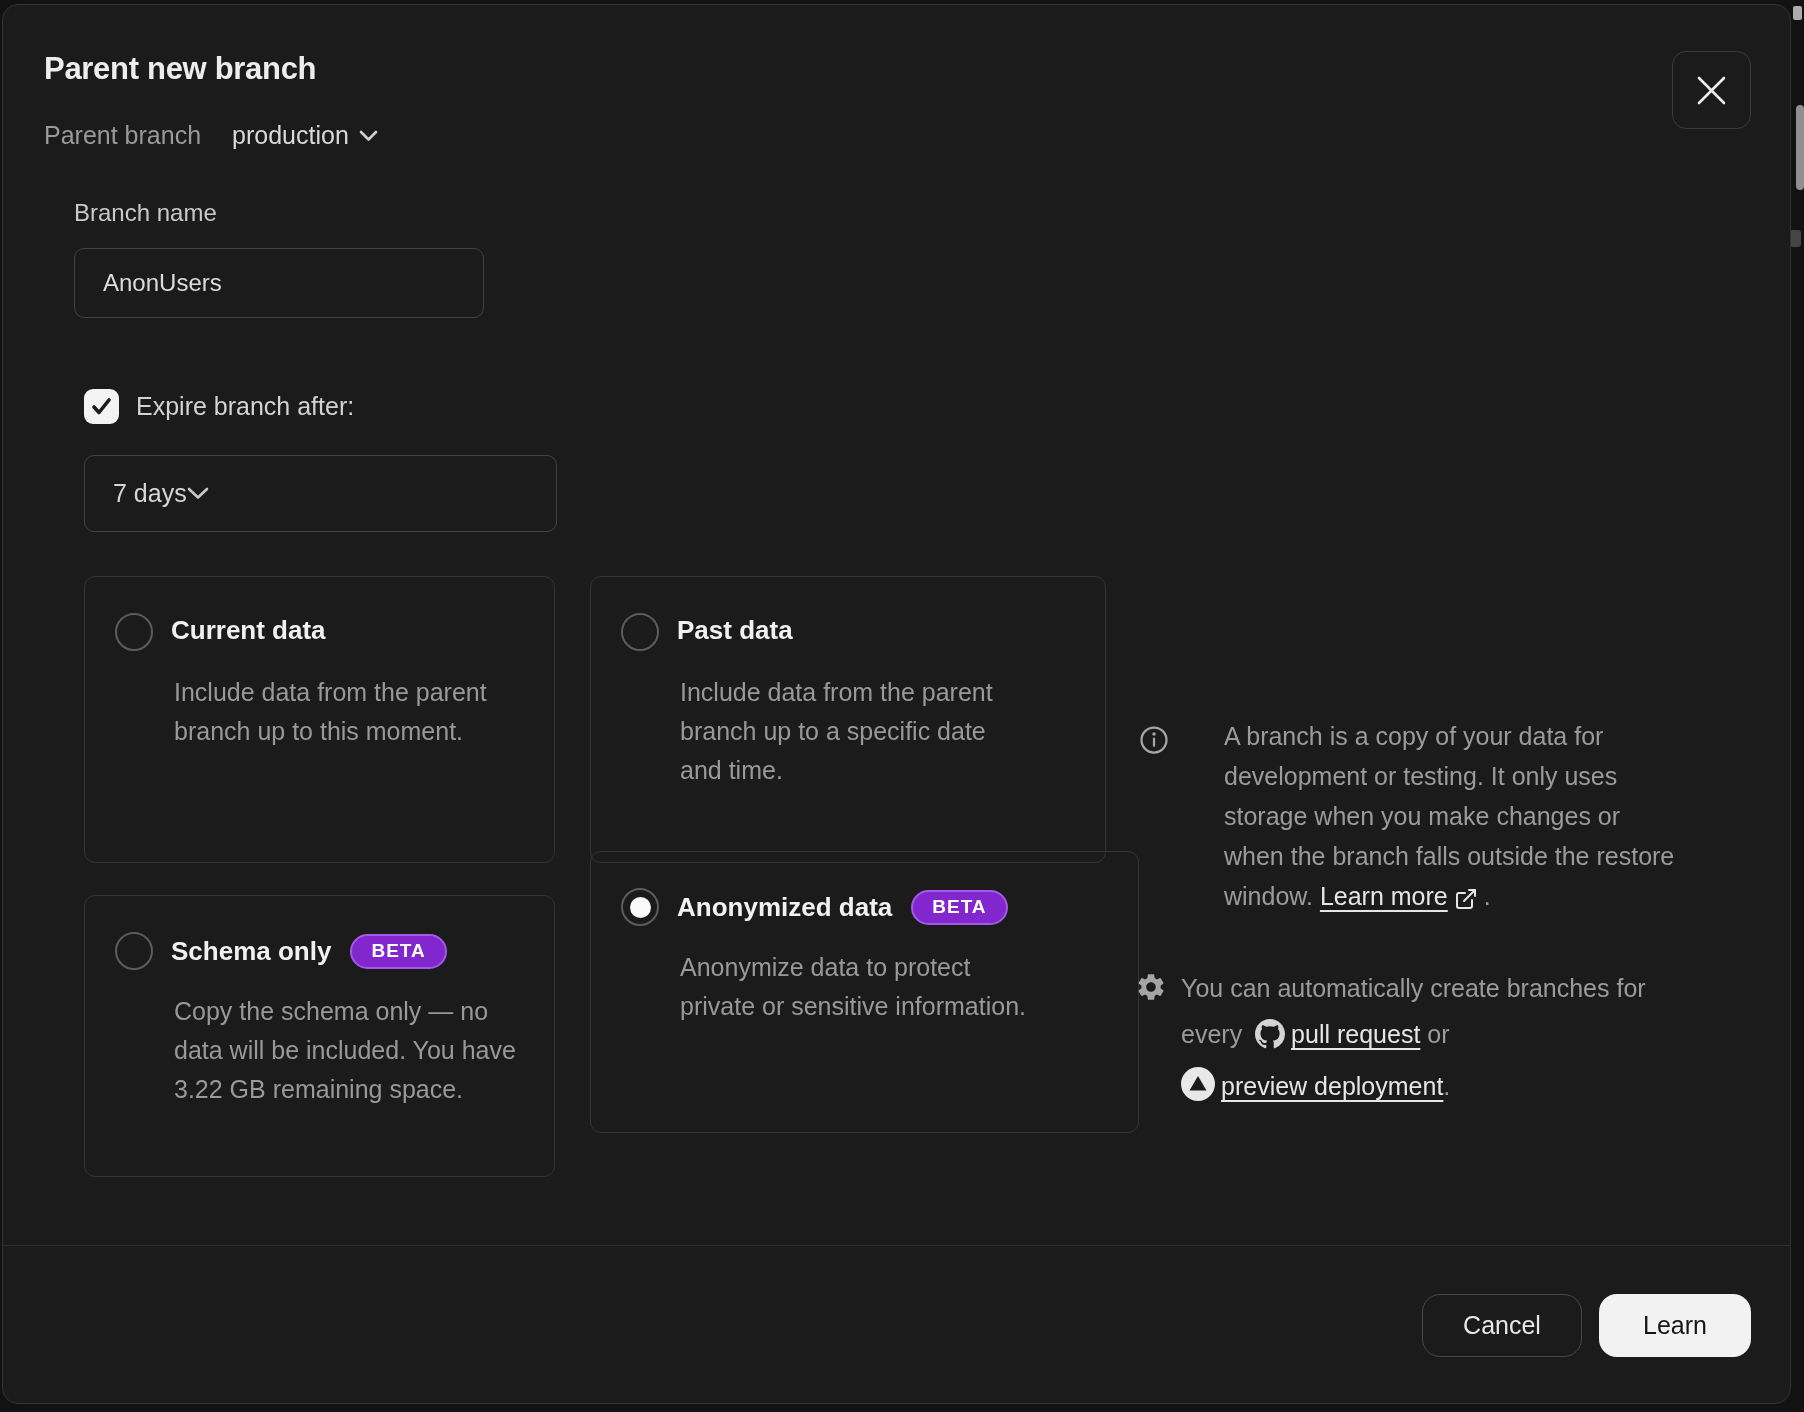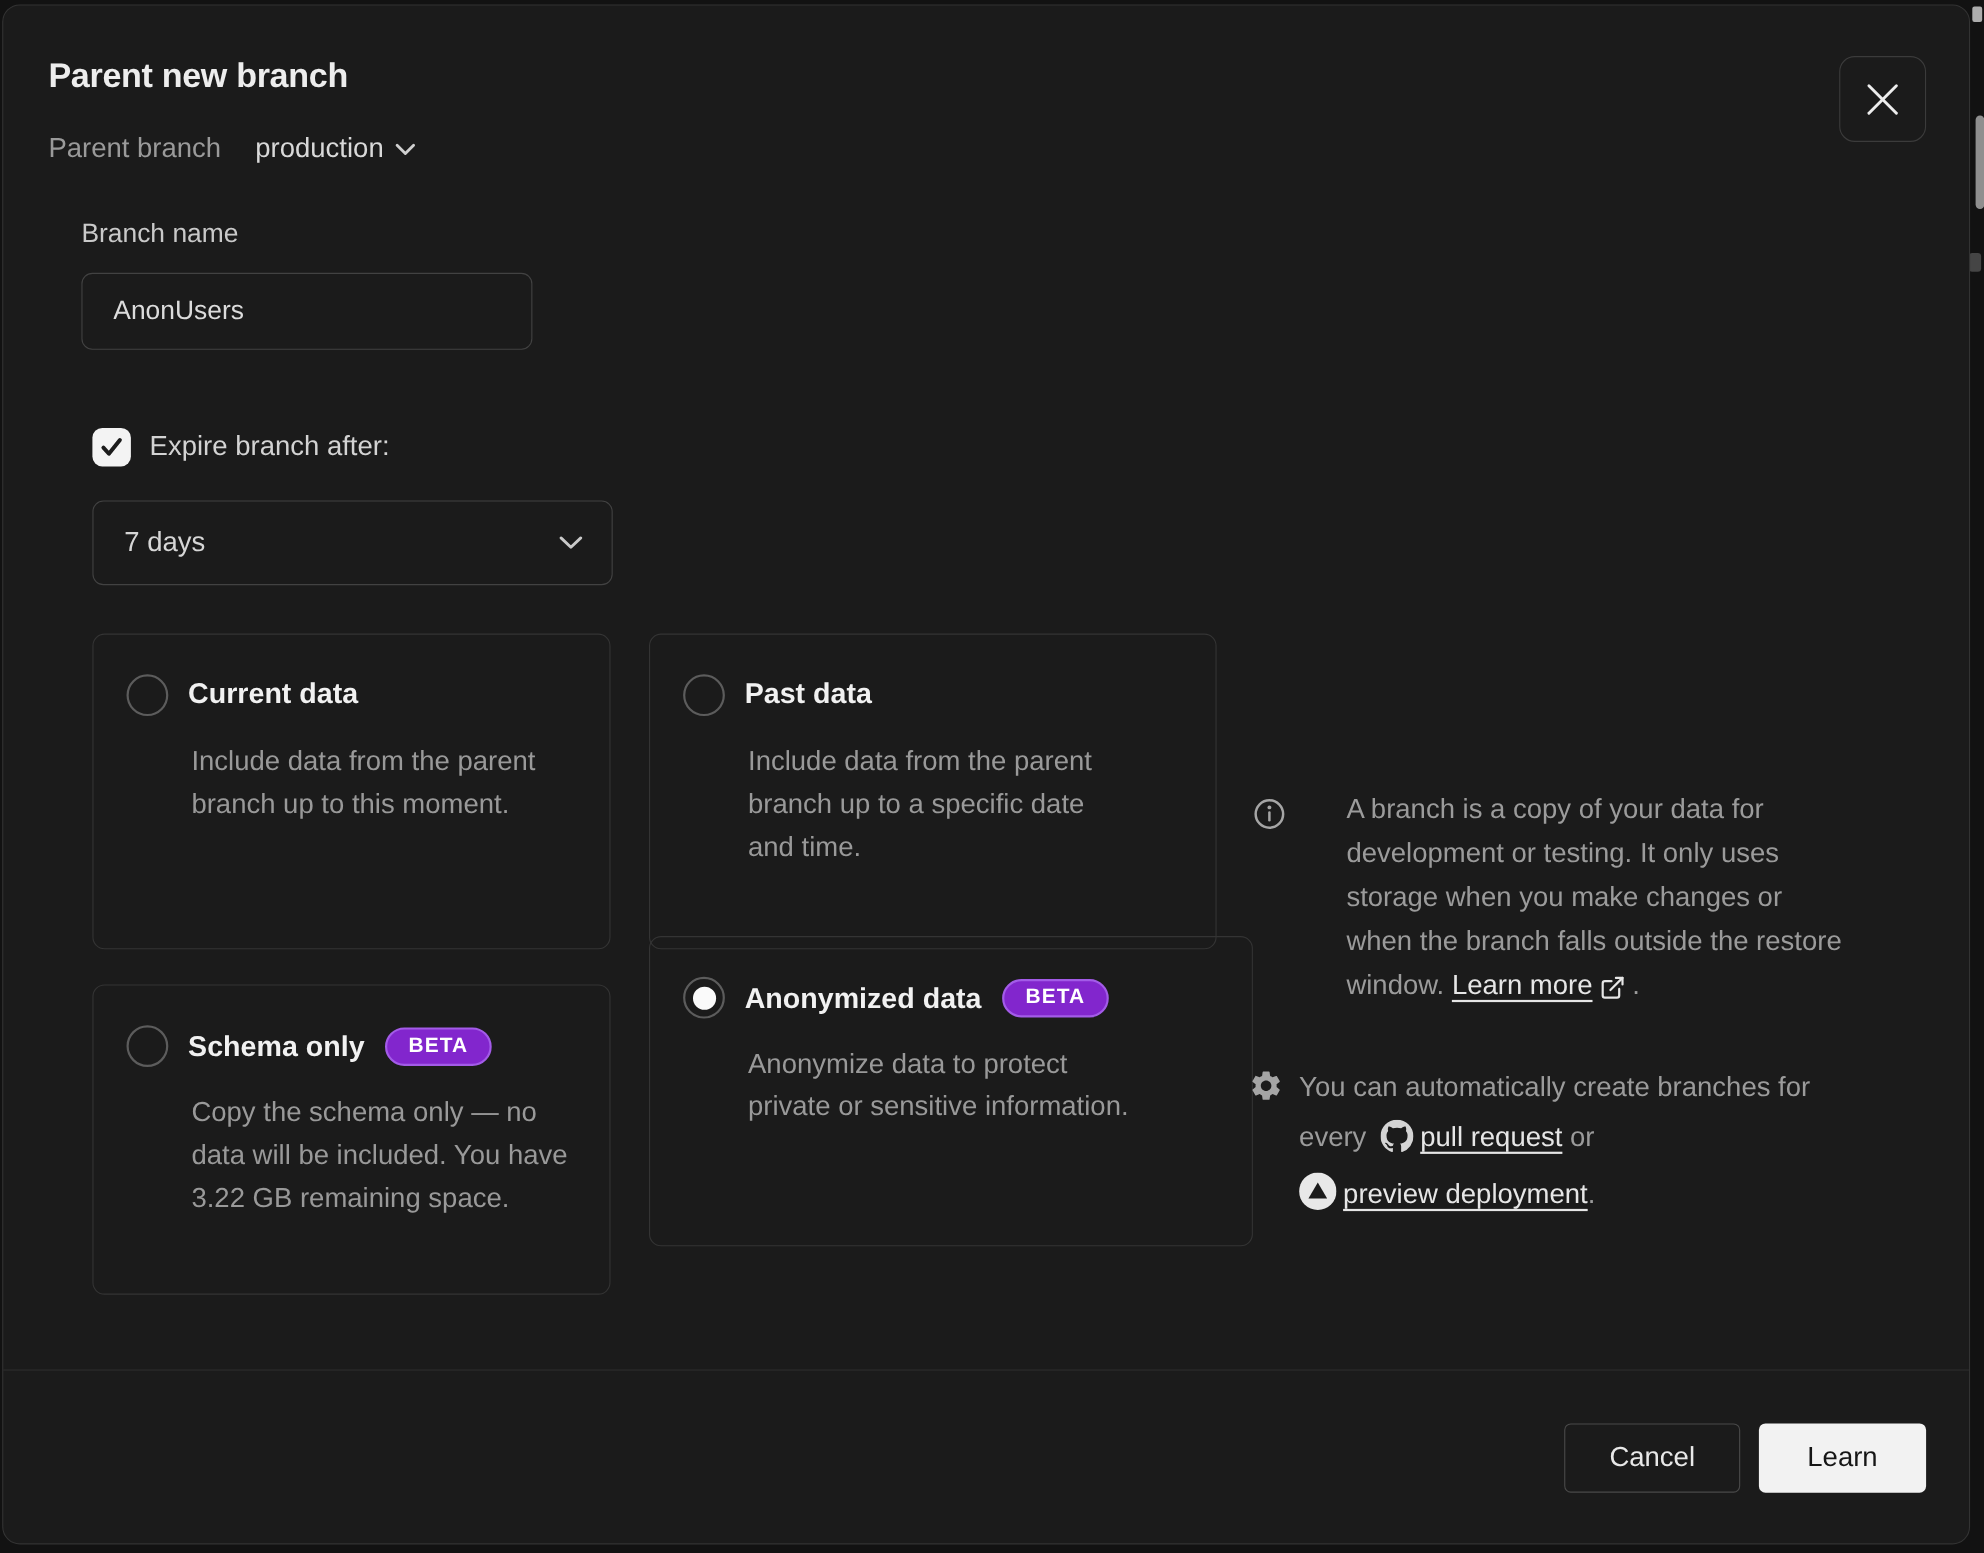--- a/index.html
+++ b/index.html
@@ -70,21 +70,21 @@
     background: #f3f3f3; border-radius: 9px;
     display: flex; align-items: center; justify-content: center;
     cursor: pointer;
   }
   .expire-label { font-size: 25px; color: #d3d3d3; }
 
   .duration-select {
     position: absolute; left: 81px; top: 450px;
     width: 473px; height: 77px;
     border: 1px solid #424242; border-radius: 10px;
-    display: flex; align-items: center; justify-content: space-between;
+    display: flex; align-items: center; 
     padding: 0 26px 0 28px;
     font-size: 25px; color: #d6d6d6;
     cursor: pointer;
   }
 
   
   .card {
     position: absolute;
     border: 1px solid #343434; border-radius: 11px;
     cursor: pointer;
@@ -139,21 +139,21 @@
   }
   .inline-icon { display: inline-block; vertical-align: -6px; margin: 0 6px; }
 
   
   .footer-divider {
     position: absolute; left: 0; top: 1240px; width: 100%;
     border-top: 1px solid #2e2e2e;
   }
   .btn {
     position: absolute; top: 1289px; height: 63px;
-    border-radius: 6px;
+    border-radius: 18px;
     font-size: 25px; font-family: inherit;
     display: flex; align-items: center; justify-content: center;
     cursor: pointer;
   }
   .btn-cancel {
     left: 1419px; width: 160px;
     background: transparent; border: 1px solid #4a4a4a; color: #e8e8e8;
   }
   .btn-create {
     left: 1596px; width: 152px;

